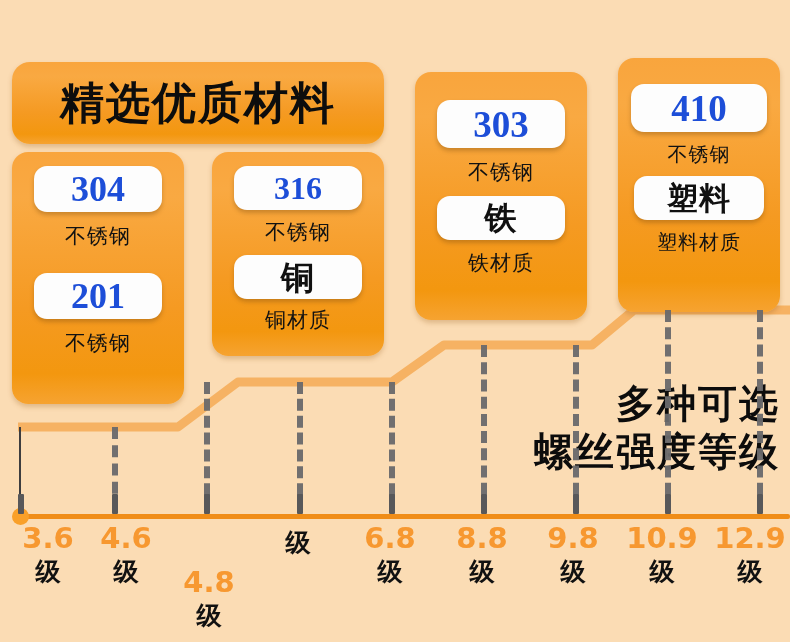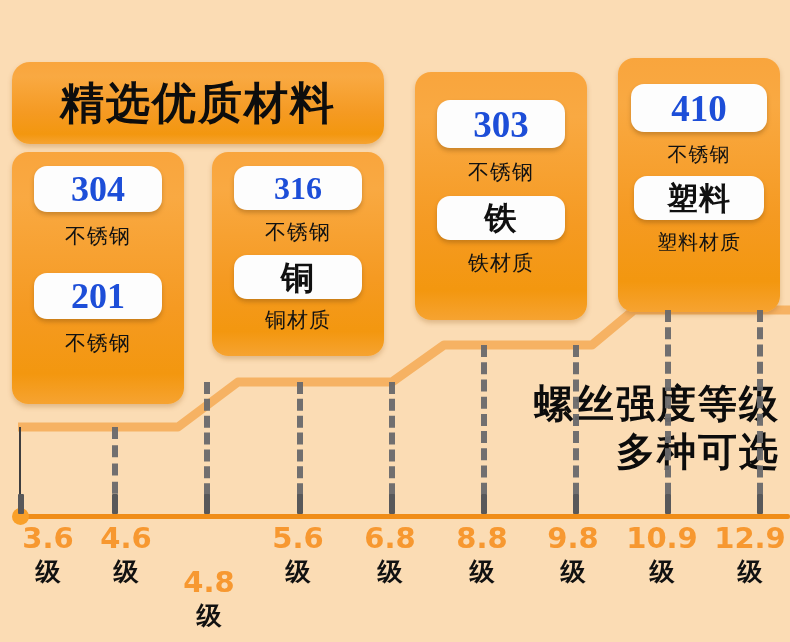--- a/index.html
+++ b/index.html
@@ -209,22 +209,22 @@
       <span class="pill-num" style="font-size:37px;">410</span>
     </div>
     <div class="sub-cn" style="margin-top:12px;font-size:20px;">不锈钢</div>
     <div class="pill" style="width:130px;height:44px;margin-top:12px;">
       <span class="pill-cn" style="font-size:31px;">塑料</span>
     </div>
     <div class="sub-cn" style="margin-top:12px;font-size:20px;">塑料材质</div>
   </div>
 
   <div id="headline">
+    <div>多种可选</div>
     <div>螺丝强度等级</div>
-    <div>多种可选</div>
   </div>
 
   <div id="first-vline" style="top:427px;height:85px;"></div>
 
   <div class="vdash" style="left:112px;top:427px;height:85px;"></div>
   <div class="vdash" style="left:204px;top:382px;height:130px;"></div>
   <div class="vdash" style="left:297px;top:382px;height:130px;"></div>
   <div class="vdash" style="left:389px;top:382px;height:130px;"></div>
   <div class="vdash" style="left:481px;top:345px;height:167px;"></div>
   <div class="vdash" style="left:573px;top:345px;height:167px;"></div>
@@ -250,21 +250,20 @@
   </div>
   <div class="grade" style="left:80px;width:92px;">
     <span class="val">4.6</span>
     <span class="unit">级</span>
   </div>
   <div class="grade" style="left:163px;width:92px;margin-top:44px;">
     <span class="val">4.8</span>
     <span class="unit">级</span>
   </div>
   <div class="grade" style="left:252px;width:92px;">
-    <span class="val">5.6</span>
     <span class="unit">级</span>
   </div>
   <div class="grade" style="left:344px;width:92px;">
     <span class="val">6.8</span>
     <span class="unit">级</span>
   </div>
   <div class="grade" style="left:436px;width:92px;">
     <span class="val">8.8</span>
     <span class="unit">级</span>
   </div>

